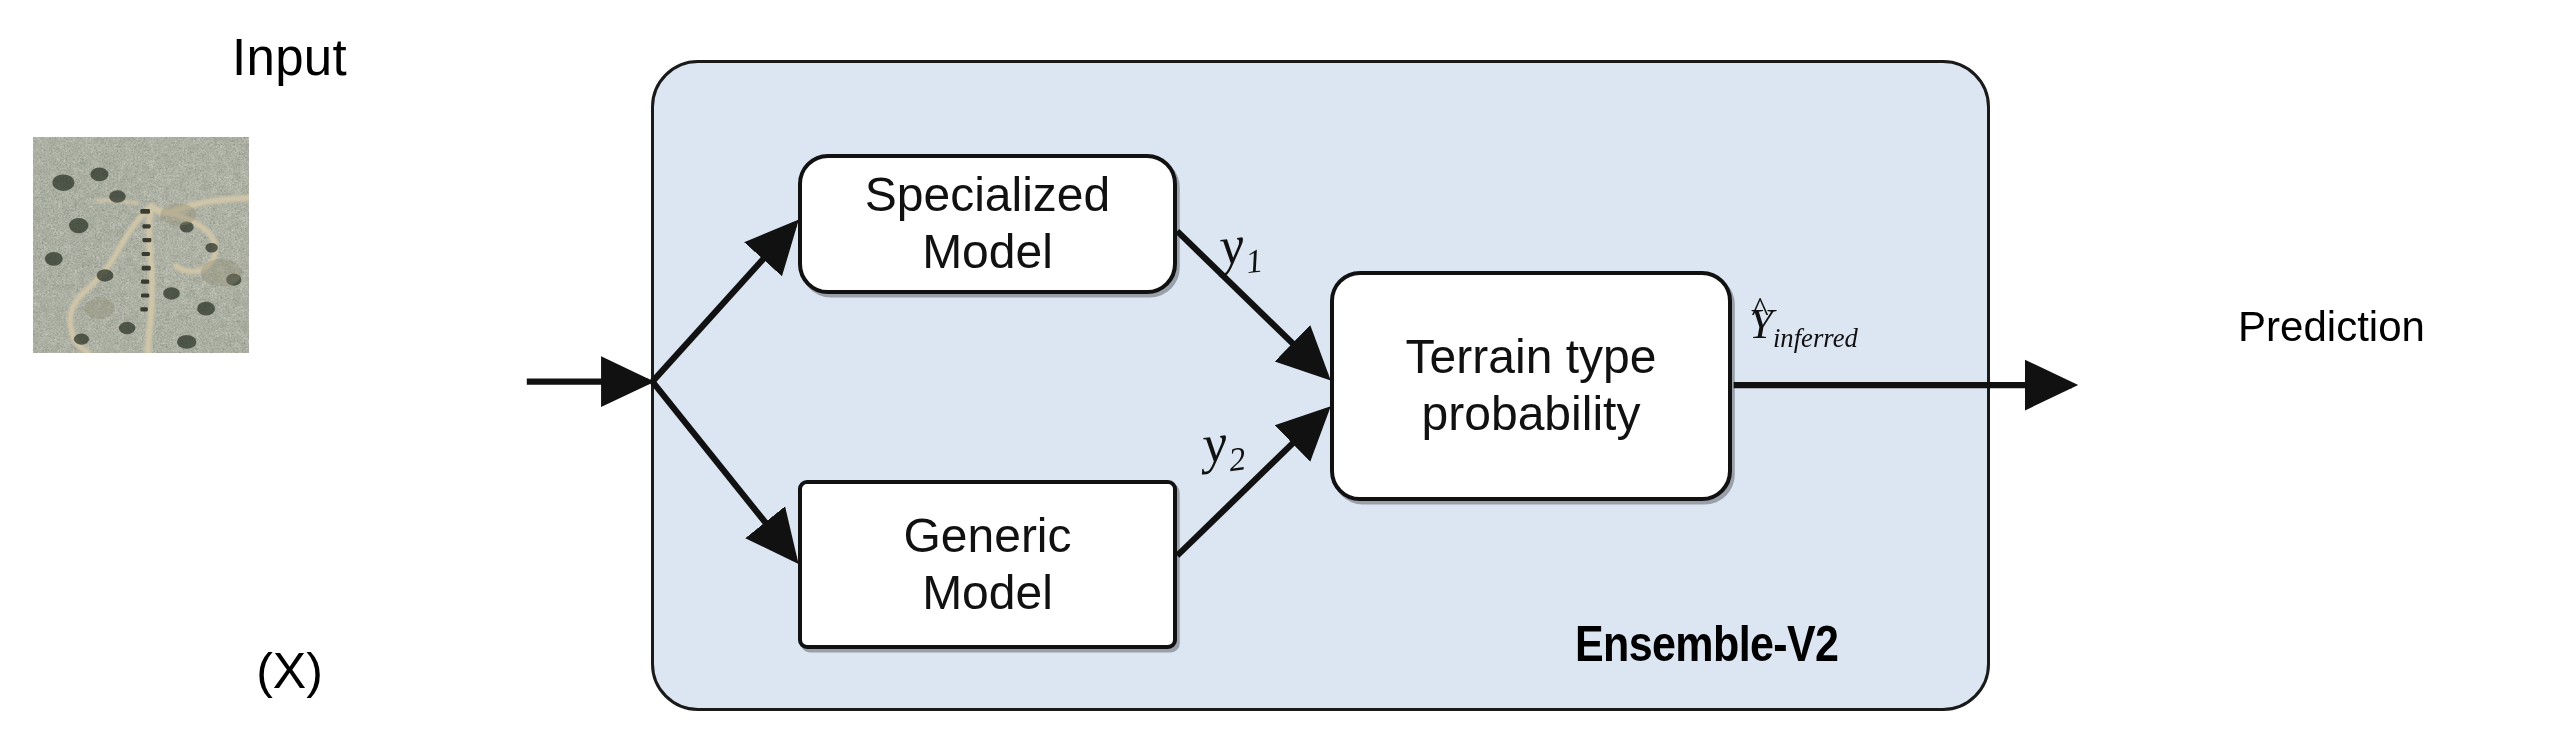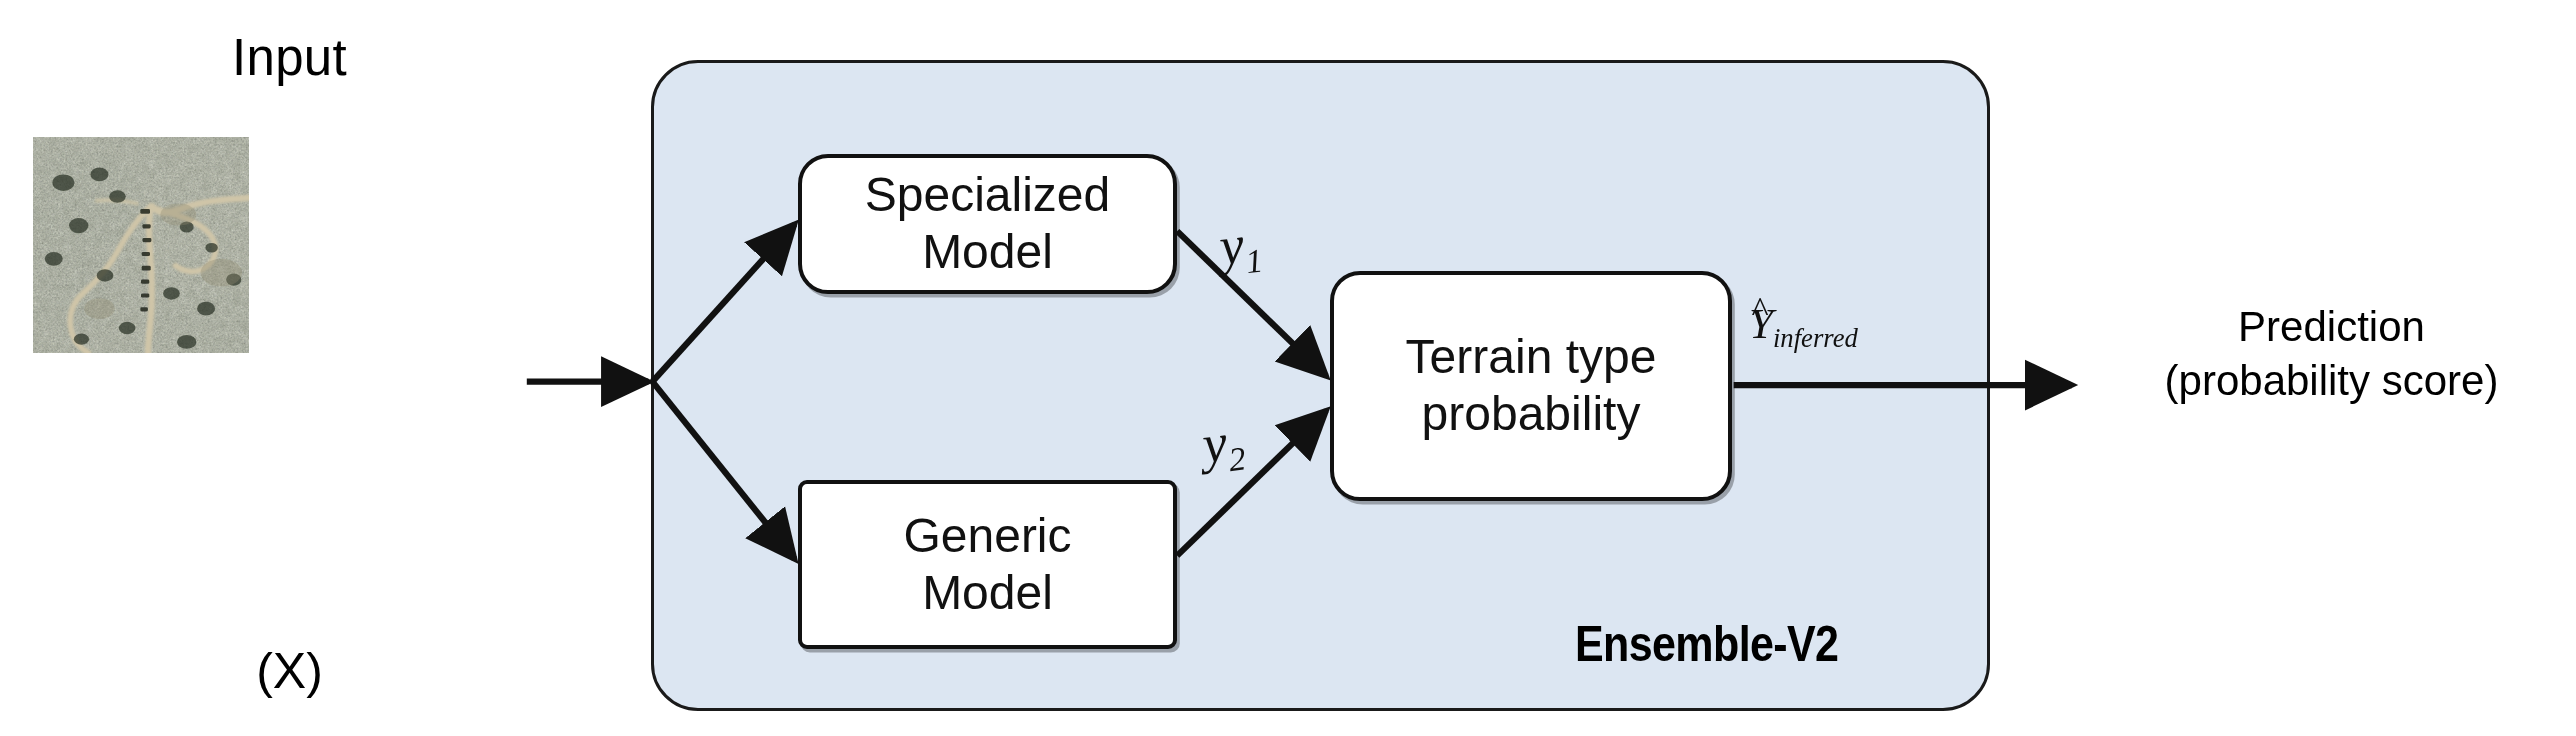--- a/index.html
+++ b/index.html
@@ -327,17 +327,16 @@
   </div>
 
   <div class="abs edge-label" id="label-yhat">
     <span class="hatwrap"><span class="hat">^</span><span>Y</span></span><span class="sub">inferred</span>
   </div>
 
   <div class="abs" id="ensemble-label">Ensemble-V2</div>
 
   <div class="abs" id="prediction-text">
     <div>Prediction</div>
-    <div>(probability score)</div>
   </div>
 
 </div>
 
 
 </body></html>

